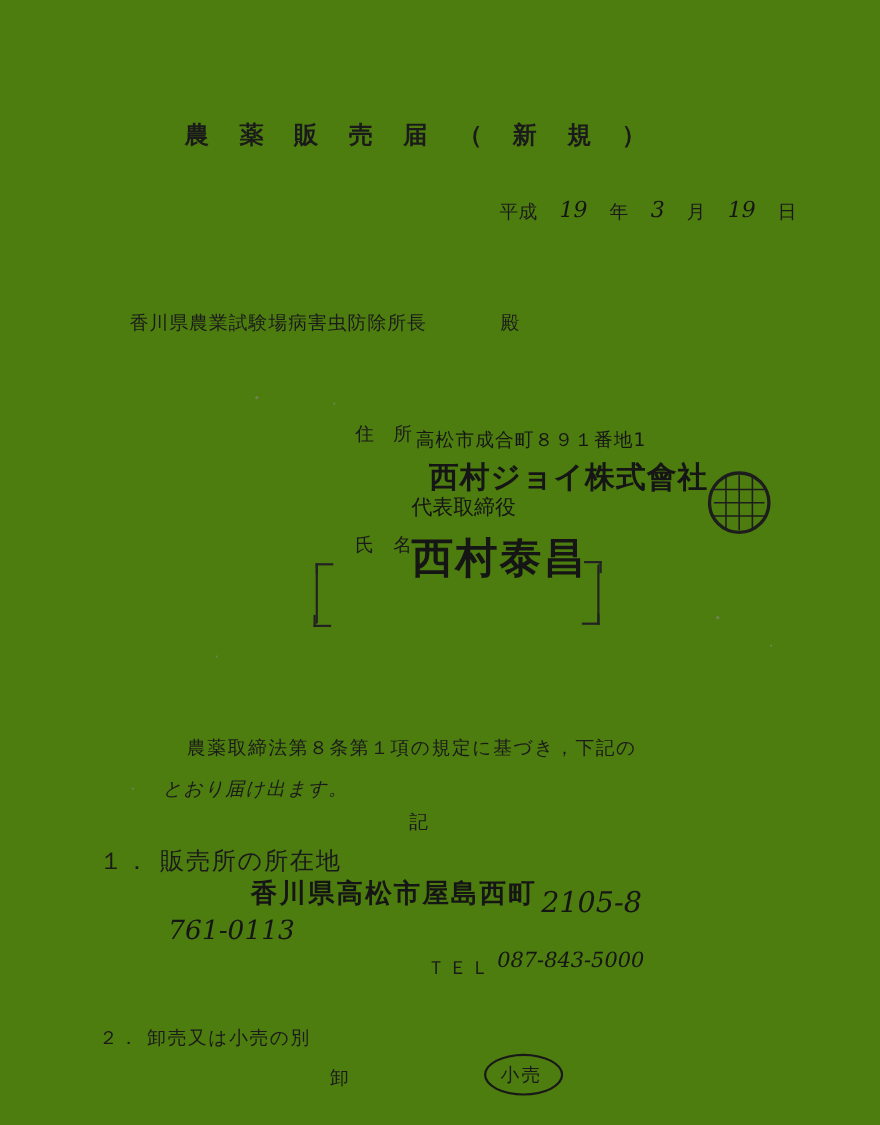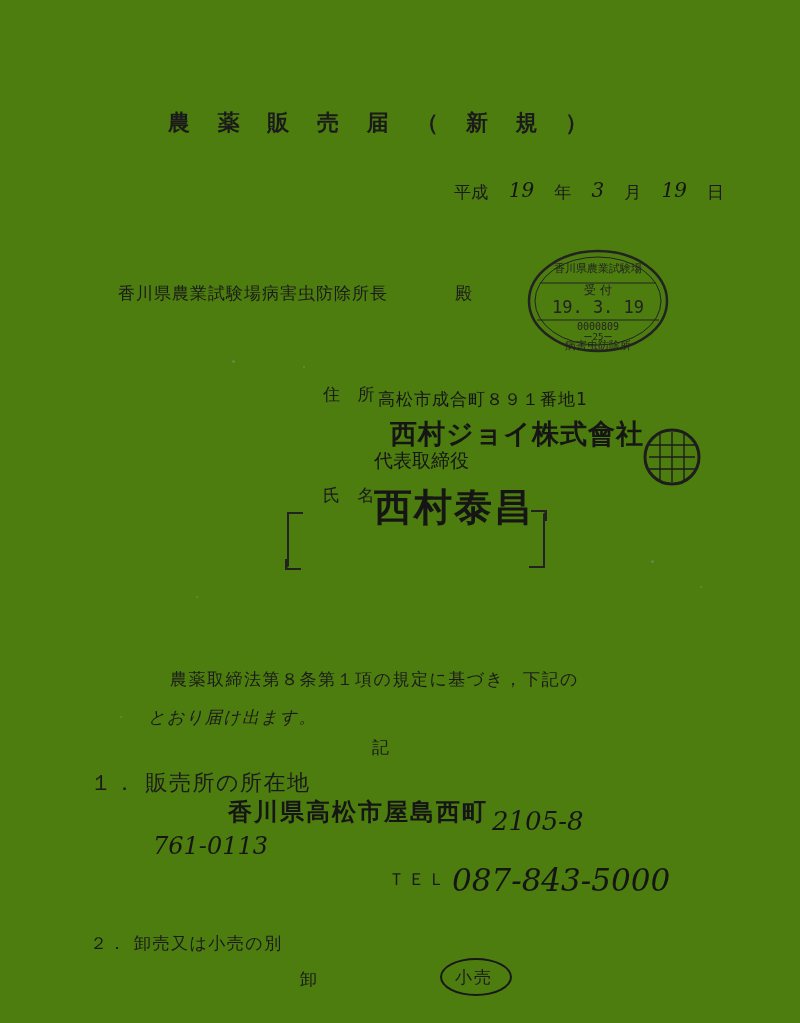--- a/index.html
+++ b/index.html
@@ -242,21 +242,21 @@
   }
   #tel-label {
     left: 388px;
     top: 868px;
     font-size: 17px;
     letter-spacing: 3px;
   }
   #tel-value {
     left: 452px;
     top: 862px;
-    font-size: 31px;
+    font-size: 19px;
   }
 
   #item2-label {
     left: 90px;
     top: 932px;
     font-size: 17px;
     letter-spacing: 1.5px;
   }
   #item2-opt1 {
     left: 300px;
@@ -305,34 +305,20 @@
     <span class="print">年</span>
     <span class="hand">3</span>
     <span class="print">月</span>
     <span class="hand">19</span>
     <span class="print">日</span>
   </div>
 
   <div class="abs print" id="addressee">香川県農業試験場病害虫防除所長</div>
   <div class="abs print" id="addressee-suffix">殿</div>
 
-  <div class="abs" id="receipt-stamp">
-    <svg width="150" height="106" viewBox="0 0 150 106">
-      <ellipse cx="75" cy="53" rx="69" ry="50" fill="none" stroke="#222" stroke-width="2.5"></ellipse>
-      <ellipse cx="75" cy="53" rx="63" ry="44" fill="none" stroke="#222" stroke-width="1"></ellipse>
-      <line x1="17" y1="35" x2="133" y2="35" stroke="#222" stroke-width="1.2"></line>
-      <line x1="14" y1="72" x2="136" y2="72" stroke="#222" stroke-width="1.2"></line>
-      <text x="75" y="24" font-size="11" text-anchor="middle" font-family="DejaVu Sans, sans-serif" fill="#222">香川県農業試験場</text>
-      <text x="75" y="46" font-size="12" text-anchor="middle" font-family="DejaVu Sans, sans-serif" fill="#222">受 付</text>
-      <text x="75" y="65" font-size="17" text-anchor="middle" font-family="DejaVu Sans Mono, monospace" fill="#222">19. 3. 19</text>
-      <text x="75" y="82" font-size="10" text-anchor="middle" font-family="DejaVu Sans Mono, monospace" fill="#222">0000809</text>
-      <text x="75" y="92" font-size="9" text-anchor="middle" font-family="DejaVu Sans Mono, monospace" fill="#222">ー25ー</text>
-      <text x="75" y="101" font-size="11" text-anchor="middle" font-family="DejaVu Sans, sans-serif" fill="#222">病害虫防除所</text>
-    </svg>
-  </div>
 
   <div class="abs print" id="label-address">住 所</div>
   <div class="abs hand" id="address-value">高松市成合町８９１番地1</div>
   <div class="abs hand" id="company-name">西村ジョイ株式會社</div>
   <div class="abs hand" id="rep-row">
     <span>代表取締役</span>
     <span class="repname">西村泰昌</span>
   </div>
   <div class="abs print" id="label-name">氏 名</div>
 

